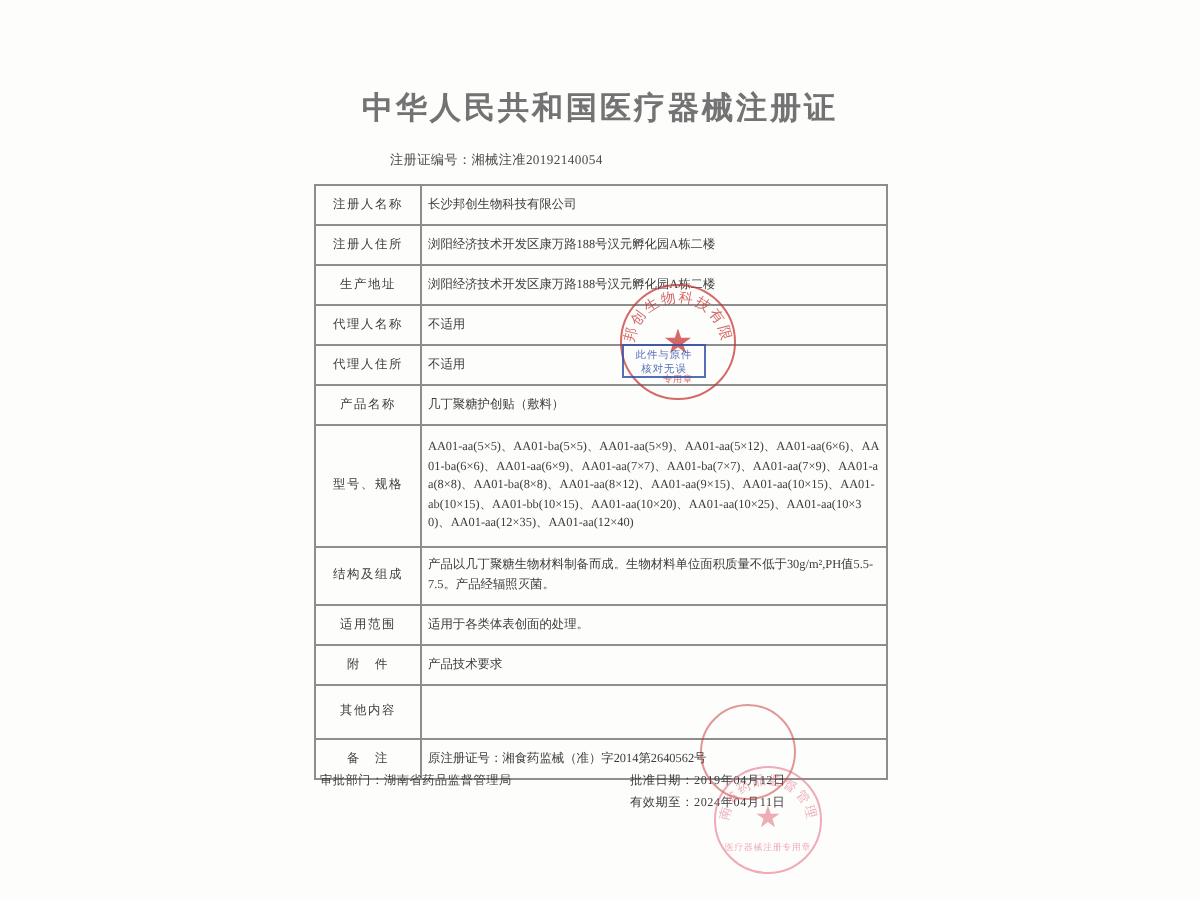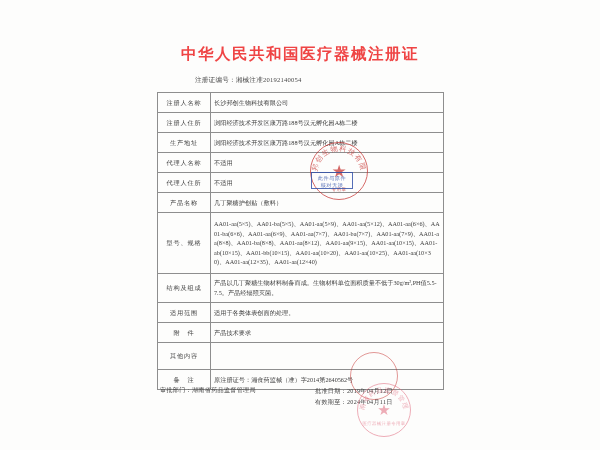--- a/index.html
+++ b/index.html
@@ -20,21 +20,21 @@
     width: 600px;
     height: 450px;
     background: #fdfdfc;
   }
 
   
   .doc-title {
     text-align: center;
     font-size: 15.5px;
     letter-spacing: 1.5px;
-    color: #ef4444;
+    color: #737373;
     padding-top: 44px;
     font-weight: 600;
     font-family: "Liberation Serif", "DejaVu Serif", serif;
   }
   .reg-no {
     margin-top: 11px;
     padding-left: 195px;
     font-size: 6.6px;
     color: #4a4a4a;
     letter-spacing: 0.2px;

